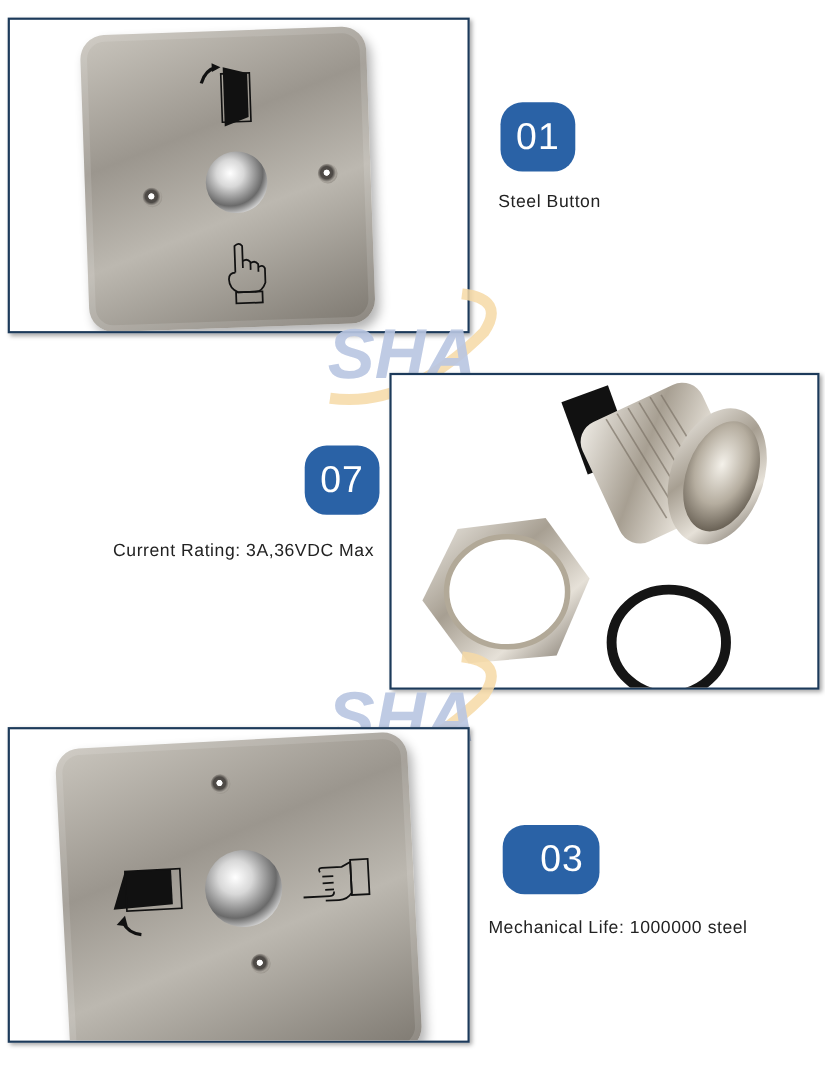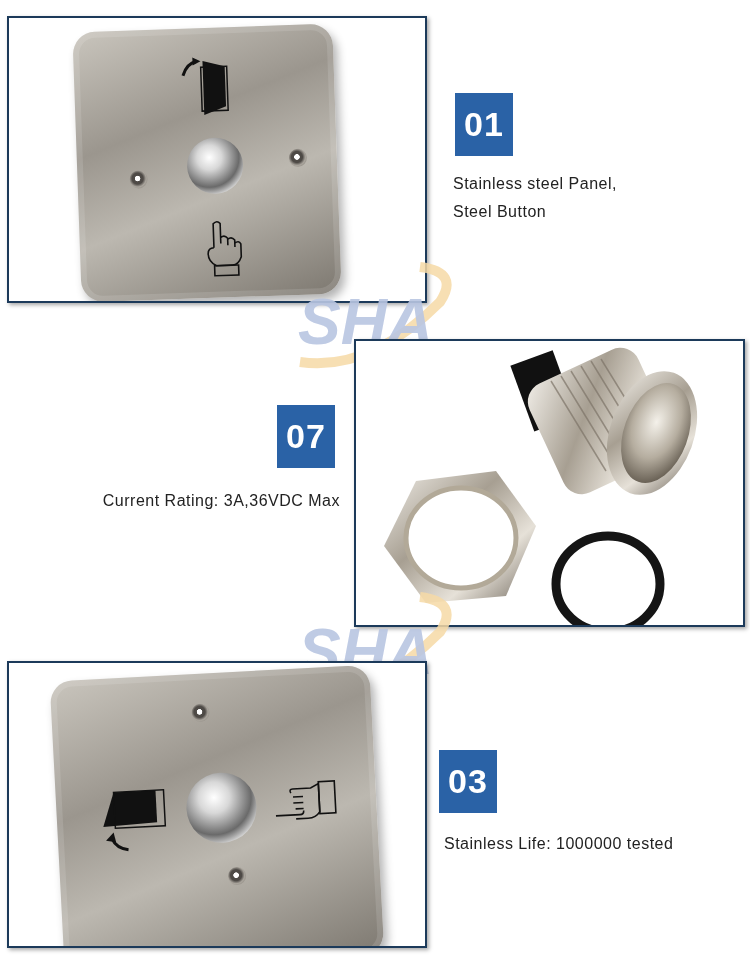--- a/index.html
+++ b/index.html
@@ -1,18 +1,18 @@
 <!DOCTYPE html>
 <html><head>
 <meta charset="utf-8">
 <style>
   html, body { margin:0; padding:0; background:#ffffff; }
   body { width:750px; height:969px; position:relative; overflow:hidden; font-family:"Liberation Sans", sans-serif; }
   .frame { position:absolute; border:2px solid #1c3a5a; background:#ffffff; box-shadow:2px 2px 4px rgba(0,0,0,0.35); overflow:hidden; box-sizing:border-box; }
-  .badge { position:absolute; width:58px; height:63px; background:#2a62a6; border-radius:0; color:#ffffff; font-size:34px; display:flex; align-items:center; justify-content:center; letter-spacing:1px;font-weight:bold; }
+  .badge { position:absolute; width:68px; height:63px; background:#2a62a6; border-radius:20px; color:#ffffff; font-size:34px; display:flex; align-items:center; justify-content:center; letter-spacing:1px; }
   .desc { position:absolute; color:#222222; font-size:16px; line-height:28px; letter-spacing:0.5px; }
   .desc.right { text-align:right; }
   .watermark { position:absolute; width:180px; height:110px; pointer-events:none; }
   .plate { position:absolute; border-radius:22px; background:linear-gradient(160deg,#c9c5bd 0%,#9b968e 35%,#bcb8b0 60%,#7d7870 100%); box-shadow:inset 0 0 0 6px rgba(255,255,255,0.12), 4px 6px 10px rgba(0,0,0,0.3); }
   .btn-ring { position:absolute; border-radius:50%; background:radial-gradient(circle at 40% 35%,#ffffff 0%,#d8d8d8 25%,#6a6a6a 60%,#e8e8e8 80%,#777 100%); }
   .screw { position:absolute; width:18px; height:18px; border-radius:50%; background:radial-gradient(circle at 45% 45%,#ffffff 0 18%,#4e4a46 22% 40%,#a9a49c 60%,#7d7870 100%); }
 </style>
 </head>
 <body>
 
@@ -28,21 +28,20 @@
     <div class="screw" style="left:52px;top:140px;"></div>
     <div class="screw" style="left:212px;top:124px;"></div>
     <svg width="44" height="62" style="position:absolute;left:122px;top:190px;" viewBox="0 0 44 62">
       <path d="M12 30 V6 Q16 2 19 6 V26 M19 20 Q23 17 26 21 V28 M26 22 Q30 19 33 23 V30 M33 26 Q37 23 39 27 V40 Q36 48 30 48 H14 Q6 44 6 36 Q6 30 12 30" stroke="#111" stroke-width="1.6" fill="none"></path>
       <rect x="12" y="48" width="24" height="10" stroke="#111" stroke-width="1.6" fill="none"></rect>
     </svg>
   </div>
 </div>
 <div class="badge" style="left:455px;top:93px;">01</div>
 <div class="desc" style="left:453px;top:170px;">
-  <div>Stainless steel Panel,</div>
   <div>Steel Button</div>
 </div>
 
 <svg class="watermark" style="left:290px;top:262px;" viewBox="0 0 180 110">
   <path d="M10 100 Q80 110 150 40 Q170 10 130 5" stroke="#f6d9a6" stroke-width="10" fill="none" opacity="0.85"></path>
   <text x="8" y="82" font-family="Liberation Sans, sans-serif" font-weight="bold" font-style="italic" font-size="64" fill="#b9c6e2" opacity="0.9">SHA</text>
 </svg>
 
 <div class="frame" style="left:354px;top:339px;width:391px;height:288px;">
   <svg width="391" height="288" viewBox="0 0 391 288" style="position:absolute;left:0;top:0;">
@@ -97,16 +96,16 @@
       <path d="M14 52 Q18 62 30 64" stroke="#111" stroke-width="3" fill="none"></path>
       <polygon points="8,54 16,46 18,56" fill="#111"></polygon>
     </svg>
     <svg width="70" height="50" style="position:absolute;left:215px;top:110px;" viewBox="0 0 70 50">
       <path d="M4 36 H28 Q32 36 32 32 M20 14 Q18 10 22 10 H40 L48 6 V34 Q44 40 36 40 H24" stroke="#111" stroke-width="1.6" fill="none"></path>
       <path d="M22 18 H32 M22 24 H32 M24 30 H32" stroke="#111" stroke-width="1.6"></path>
       <rect x="48" y="4" width="16" height="32" stroke="#111" stroke-width="1.6" fill="none"></rect>
     </svg>
   </div>
 </div>
-<div class="badge" style="left:439px;top:750px;">03</div>
+<div class="badge" style="left:457px;top:750px;padding-left:20px;">03</div>
 <div class="desc" style="left:444px;top:830px;">
-  <div>Stainless Life: 1000000 tested</div>
+  <div>Mechanical Life: 1000000 steel</div>
 </div>
 
 </body></html>

